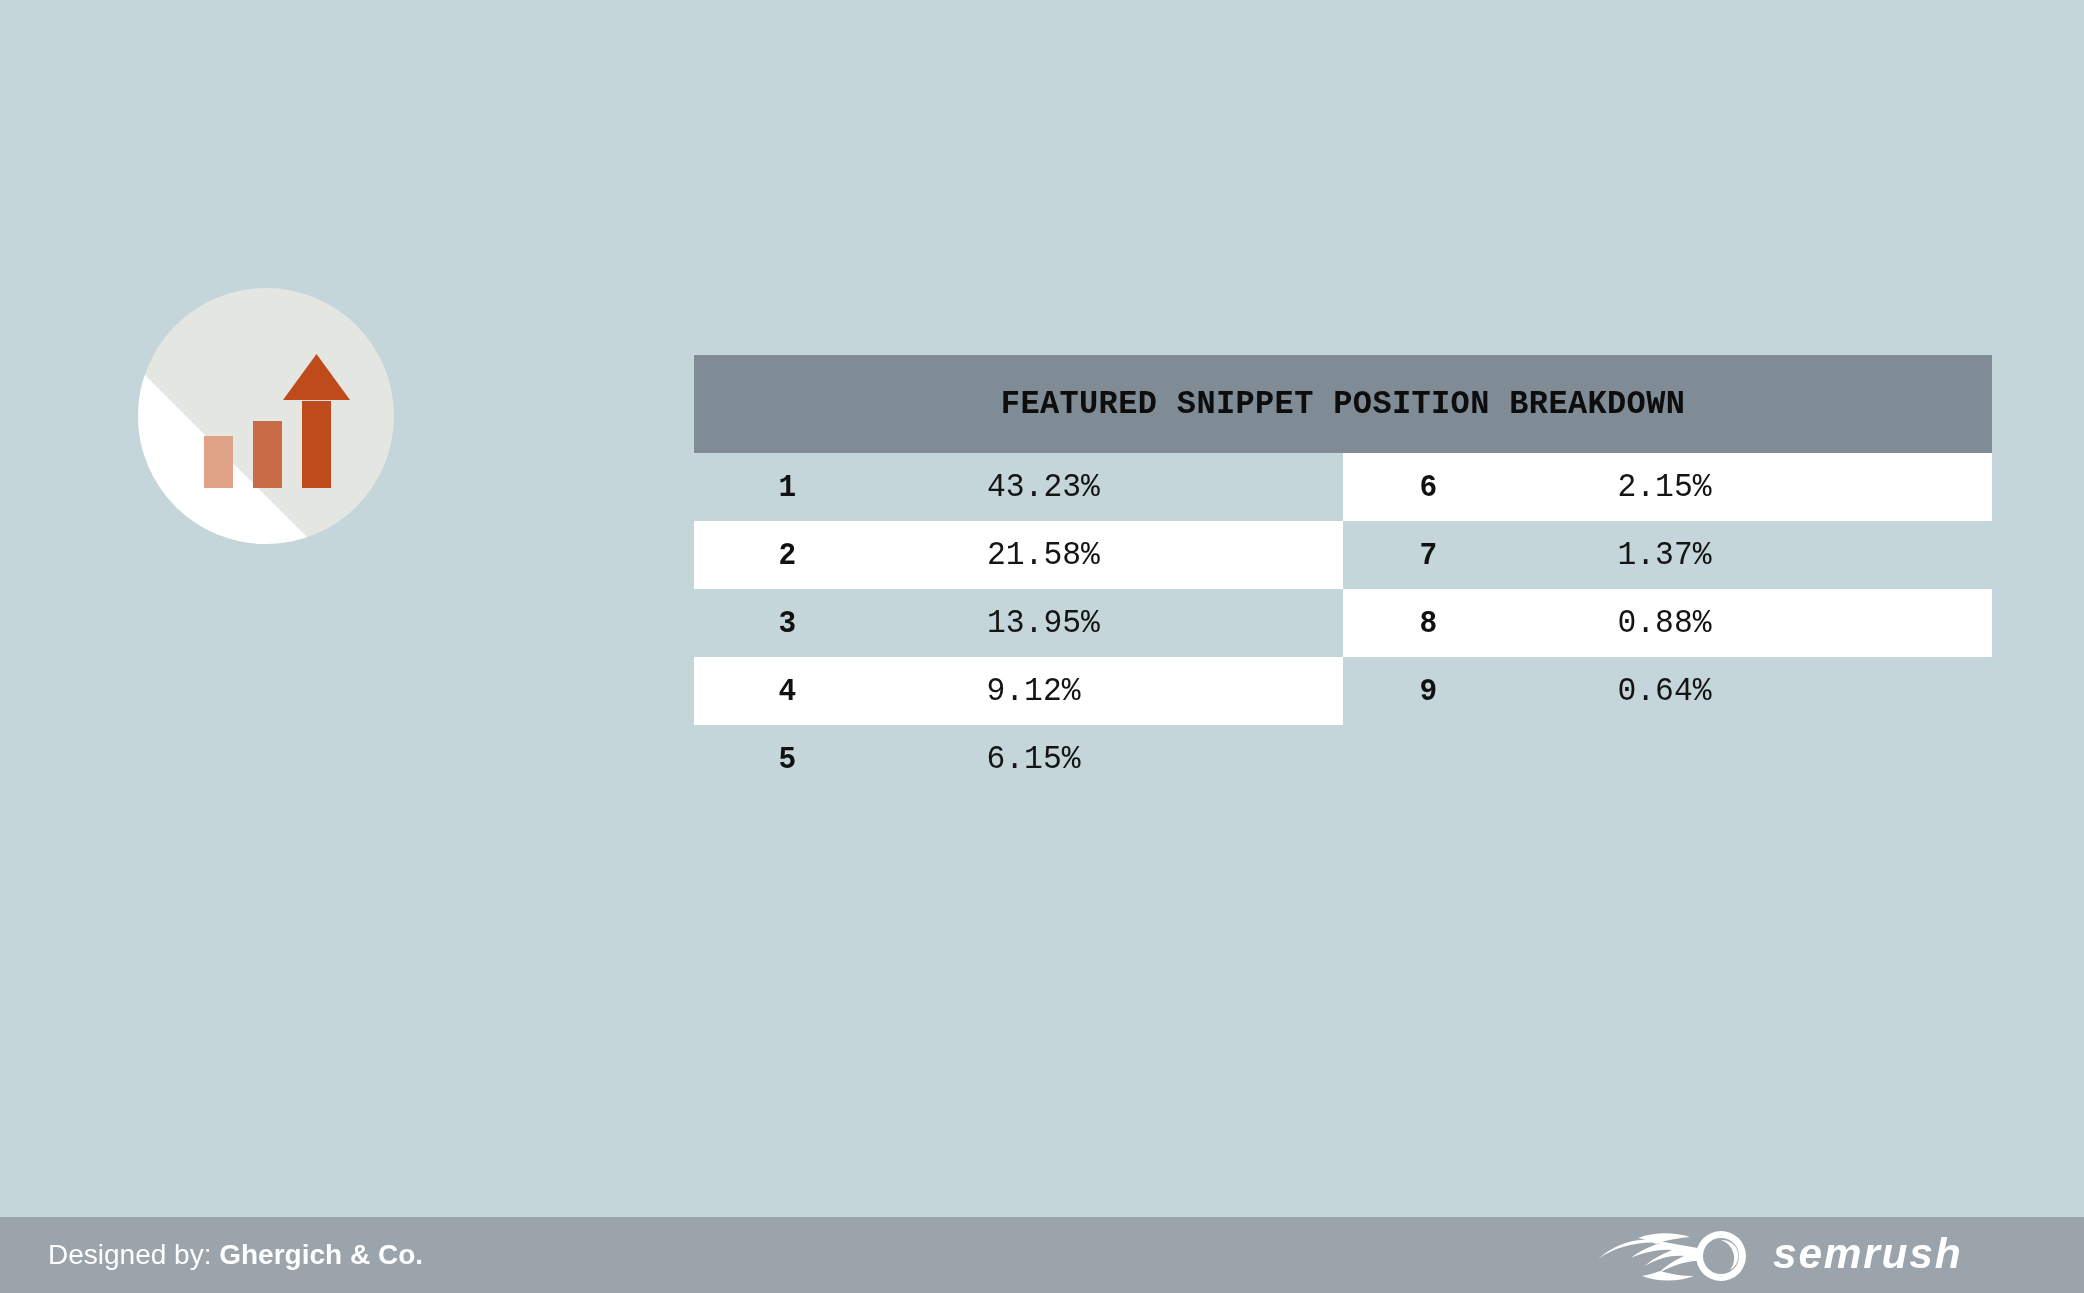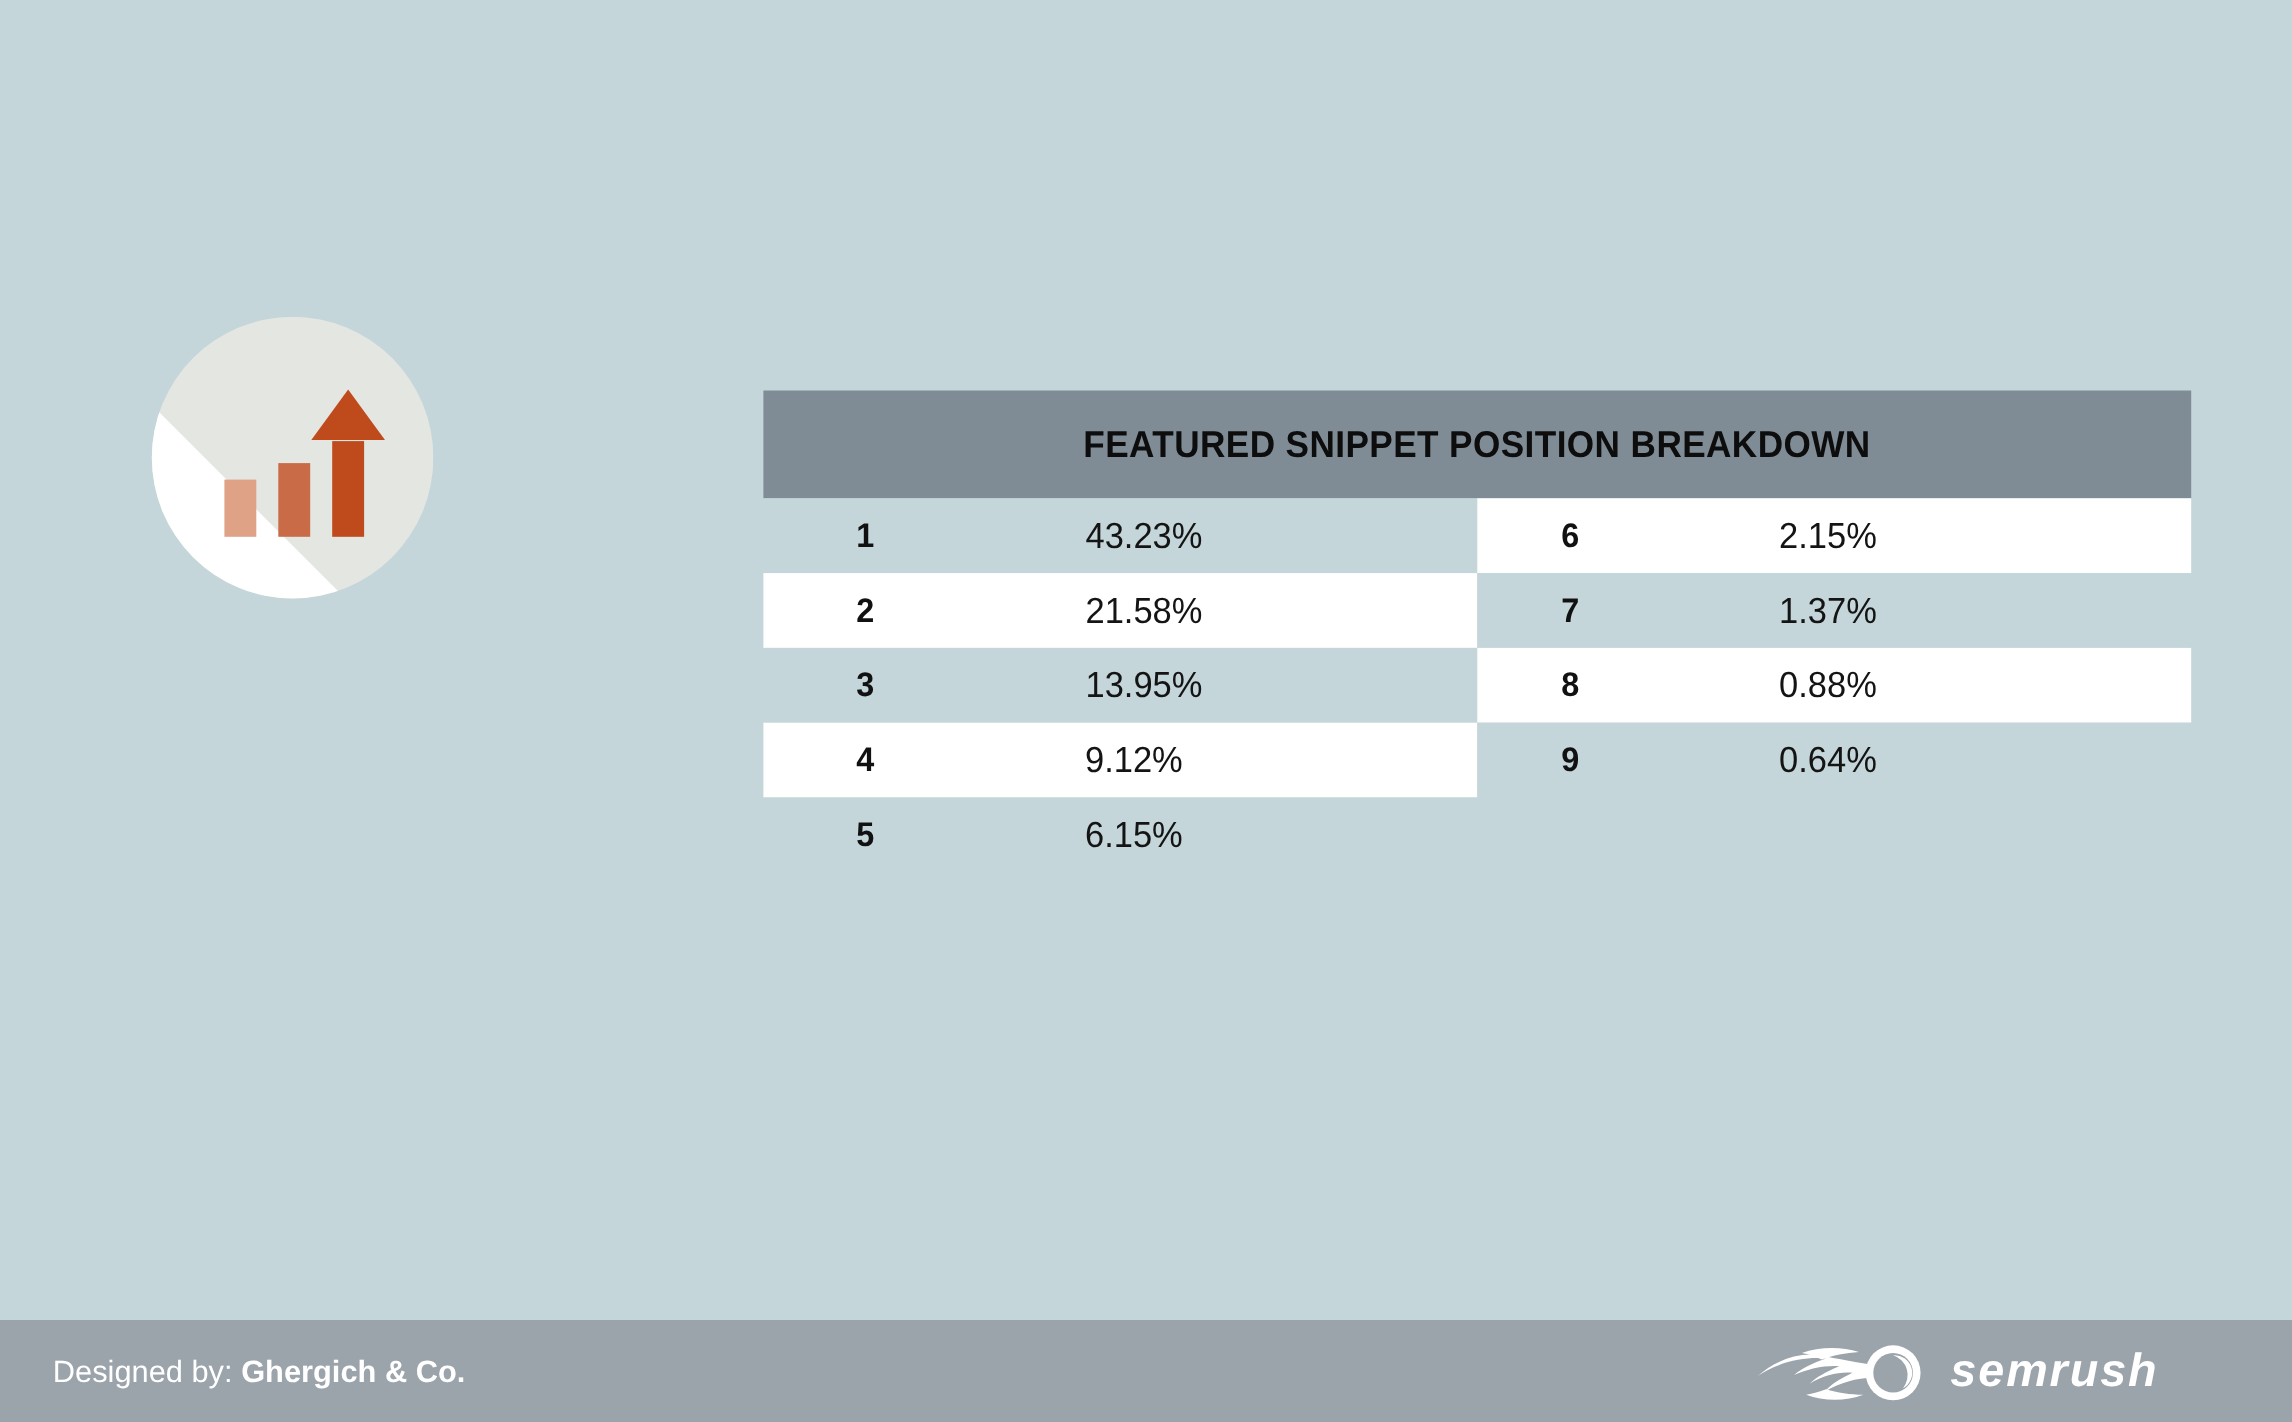--- a/index.html
+++ b/index.html
@@ -33,20 +33,21 @@
     height: 256px;
   }
   #icon-wrap svg { display: block; width: 256px; height: 256px; }
 
   
   #table {
     position: absolute;
     left: 694px;
     top: 355px;
     width: 1298px;
+    font-family: Liberation Mono, monospace;
   }
   #table-header {
     height: 98px;
     background: #7f8c96;
     display: flex;
     align-items: center;
     justify-content: center;
   }
   #table-title {
     font-size: 34px;
@@ -101,21 +102,21 @@
 
   
   .col-right { top: 0px; }
 
   
   #footer {
     position: absolute;
     left: 0;
     bottom: 0;
     width: 2084px;
-    height: 93px;
+    height: 76px;
     background: #9ba3ab;
     display: flex;
     align-items: center;
     justify-content: space-between;
   }
   #credit {
     margin-left: 48px;
     font-size: 28px;
     color: #ffffff;
     white-space: nowrap;

